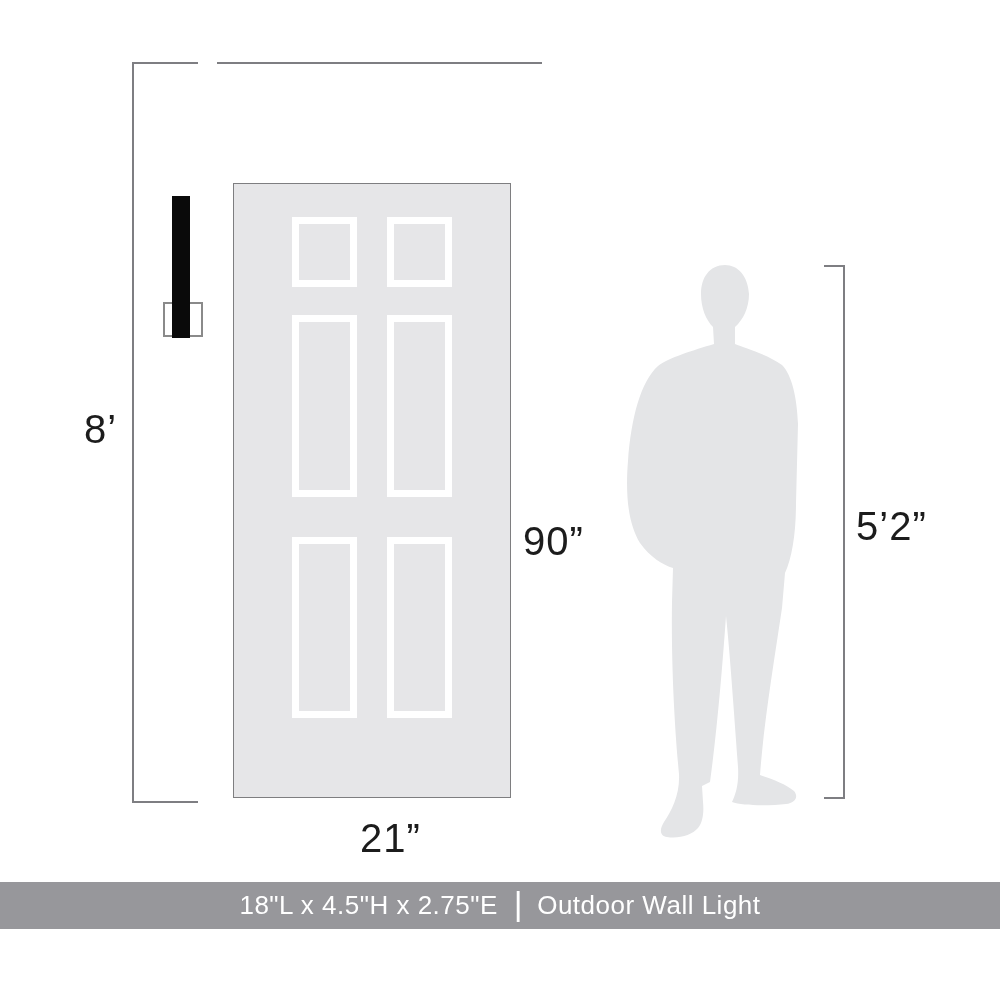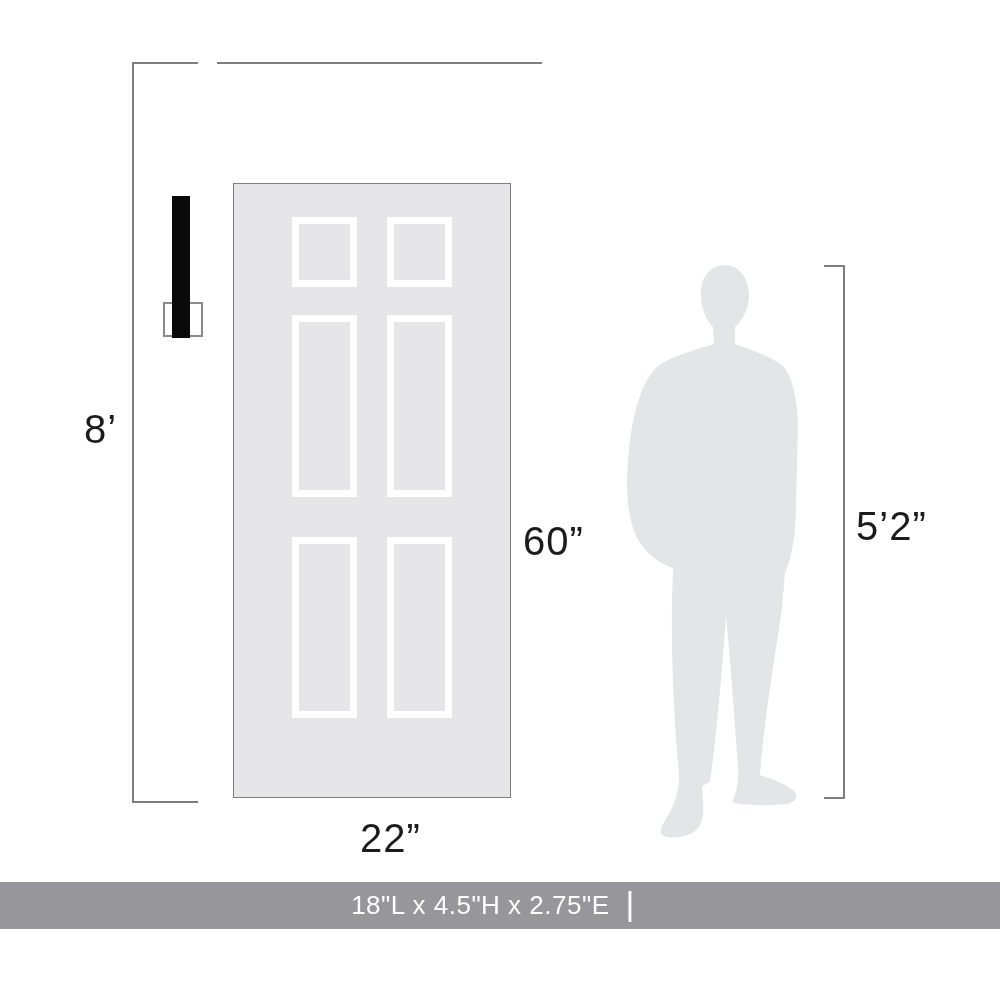--- a/index.html
+++ b/index.html
@@ -67,22 +67,22 @@
 
   <div class="door">
     <div class="panel p-col1 p-row1"></div>
     <div class="panel p-col2 p-row1"></div>
     <div class="panel p-col1 p-row2"></div>
     <div class="panel p-col2 p-row2"></div>
     <div class="panel p-col1 p-row3"></div>
     <div class="panel p-col2 p-row3"></div>
   </div>
 
-  <div class="dim-label" style="left:523px;top:521px;">60”</div>
-  <div class="dim-label" style="left:360px;top:818px;">22”</div>
+  <div class="dim-label" style="left:523px;top:521px;">90”</div>
+  <div class="dim-label" style="left:360px;top:818px;">21”</div>
 
   <svg class="person" viewBox="0 0 185 578">
     <path fill="var(--silhouette)" d="M103,3
       C88,3 79,15 79,32 C79,46 84,58 91,65 L92,82
       C72,88 46,96 36,104 C19,119 9,156 6,199
       C3,236 7,263 18,281 C28,295 41,303 51,306
       L50,340 C49,405 53,470 57,512
       C58,532 50,548 42,560 C37,568 38,574 45,575
       C57,577 70,573 76,566 C81,560 82,550 81,540
       L80,524 L88,520
@@ -99,15 +99,16 @@
   </svg>
 
   <div class="dim-line" style="left:843px;top:265px;width:2px;height:534px;"></div>
   <div class="dim-line" style="left:824px;top:265px;width:21px;height:2px;"></div>
   <div class="dim-line" style="left:824px;top:797px;width:21px;height:2px;"></div>
   <div class="dim-label" style="left:856px;top:506px;">5’2”</div>
 
   <div class="banner">
     <span>18"L x 4.5"H x 2.75"E</span>
     <span class="sep">|</span>
+    <span>Outdoor Wall Light</span>
   </div>
 
 </div>
 
 </body></html>

